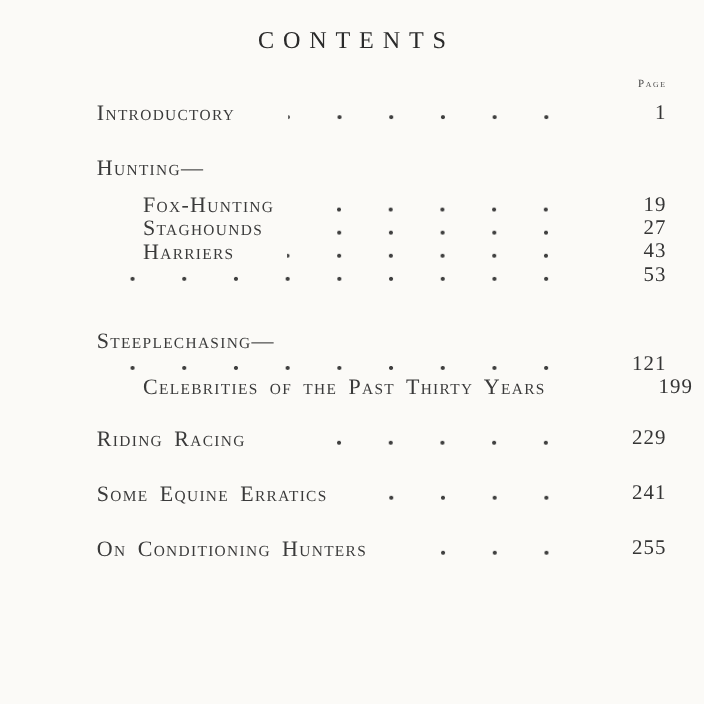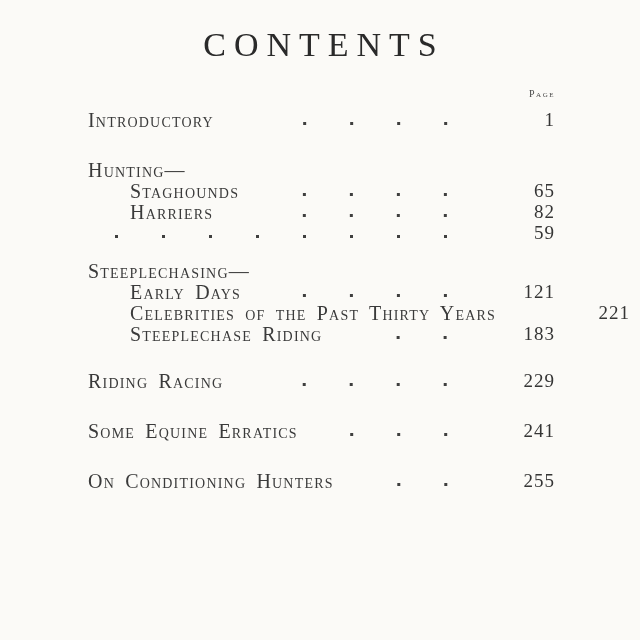--- a/index.html
+++ b/index.html
@@ -6,27 +6,27 @@
   body{
     width:640px;height:640px;overflow:hidden;
     background:var(--paper,#fbfaf7);
     font-family:"Liberation Serif","DejaVu Serif",serif;
     color:var(--ink,#3a3a3a);
     position:relative;
   }
   .page{width:640px;height:640px;position:relative;}
   .title{
     text-align:center;
-    font-size:34px;line-height:40px;
+    font-size:22px;line-height:40px;
     letter-spacing:8px;margin-left:8px;
     color:var(--title-ink,#2a2a2a);
     padding-top:2px;
     font-weight:normal;
   }
-  .toc{padding:0 85px 0 88px;}
+  .toc{padding:0 34px 0 88px;}
   .page-col-label{
     text-align:right;
     font-size:10px;line-height:12px;
     letter-spacing:1.5px;
     color:#474747;
     margin-top:13px;
     font-variant-caps:small-caps;
   }
   .row{
     display:flex;align-items:center;
@@ -49,21 +49,21 @@
   }
   .num{
     flex:0 0 auto;
     min-width:40px;text-align:right;
     font-size:19px;letter-spacing:1px;
     color:#353535;
   }
   .mt10{margin-top:10px;}
   .mt14{margin-top:14px;}
   .mt15{margin-top:1px;}
-  .mt26{margin-top:18px;}
+  .mt26{margin-top:40px;}
   .mt27{margin-top:27px;}
   .mt30{margin-top:30px;}
 </style>
 </head>
 <body style="--paper: #fbfaf7; --ink: #3a3a3a; --title-ink: #2a2a2a;">
 
 <div class="page">
 
   <h1 class="title">CONTENTS</h1>
 
@@ -74,59 +74,58 @@
     <div class="row mt10">
       <span class="label">Introductory</span>
       <span class="leader"></span>
       <span class="num">1</span>
     </div>
 
     <div class="row mt30">
       <span class="label">Hunting—</span>
     </div>
 
+    <div class="row indent mt14">
+      <span class="label">Fox-Hunting</span>
+      <span class="leader"></span>
+      <span class="num">19</span>
+    </div>
 
     <div class="row indent mt15">
       <span class="label">Staghounds</span>
       <span class="leader"></span>
-      <span class="num">65</span>
+      <span class="num">27</span>
     </div>
 
     <div class="row indent mt15">
       <span class="label">Harriers</span>
       <span class="leader"></span>
-      <span class="num">82</span>
+      <span class="num">43</span>
     </div>
 
     <div class="row indent mt15">
       <span class="leader"></span>
-      <span class="num">59</span>
+      <span class="num">53</span>
     </div>
 
     <div class="row mt26">
       <span class="label">Steeplechasing—</span>
     </div>
 
     <div class="row indent mt15">
-      <span class="label">Early Days</span>
       <span class="leader"></span>
       <span class="num">121</span>
     </div>
 
     <div class="row indent mt15">
       <span class="label">Celebrities of the Past Thirty Years</span>
       <span class="leader"></span>
-      <span class="num">221</span>
+      <span class="num">199</span>
     </div>
 
-    <div class="row indent mt15">
-      <span class="label">Steeplechase Riding</span>
-      <span class="leader"></span>
-      <span class="num">183</span>
-    </div>
 
     <div class="row mt27">
       <span class="label">Riding Racing</span>
       <span class="leader"></span>
       <span class="num">229</span>
     </div>
 
     <div class="row mt30">
       <span class="label">Some Equine Erratics</span>
       <span class="leader"></span>

